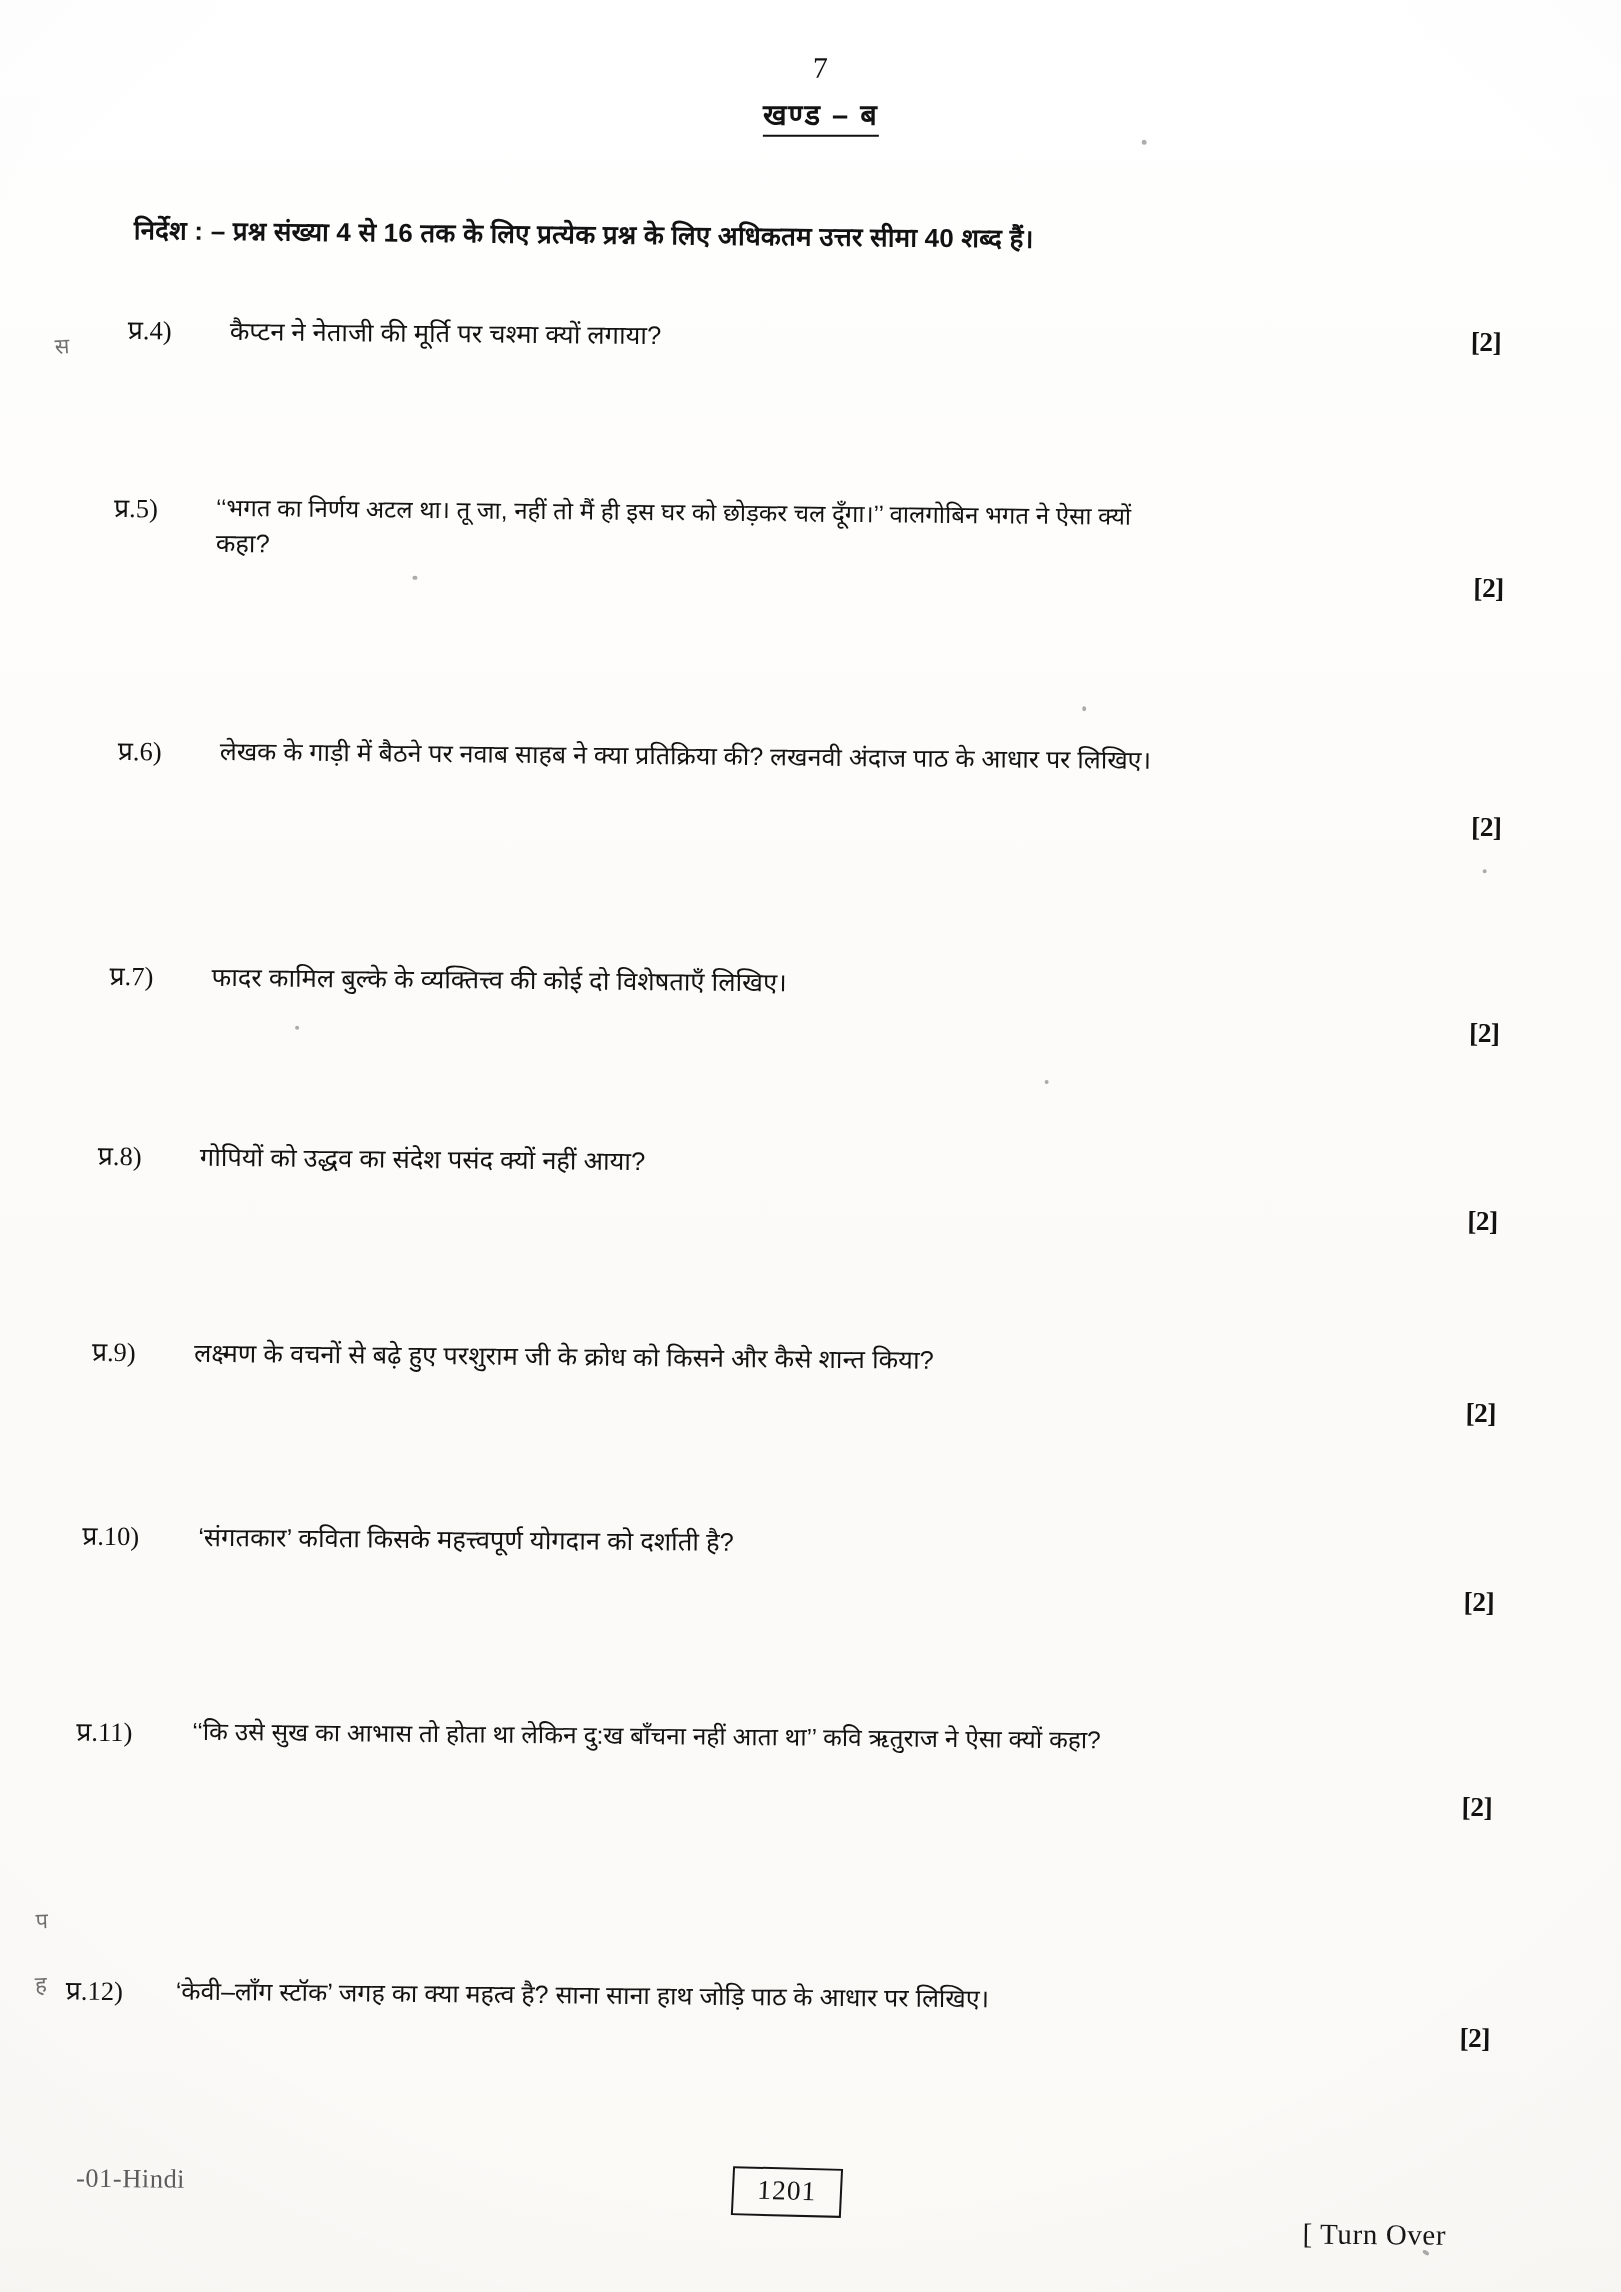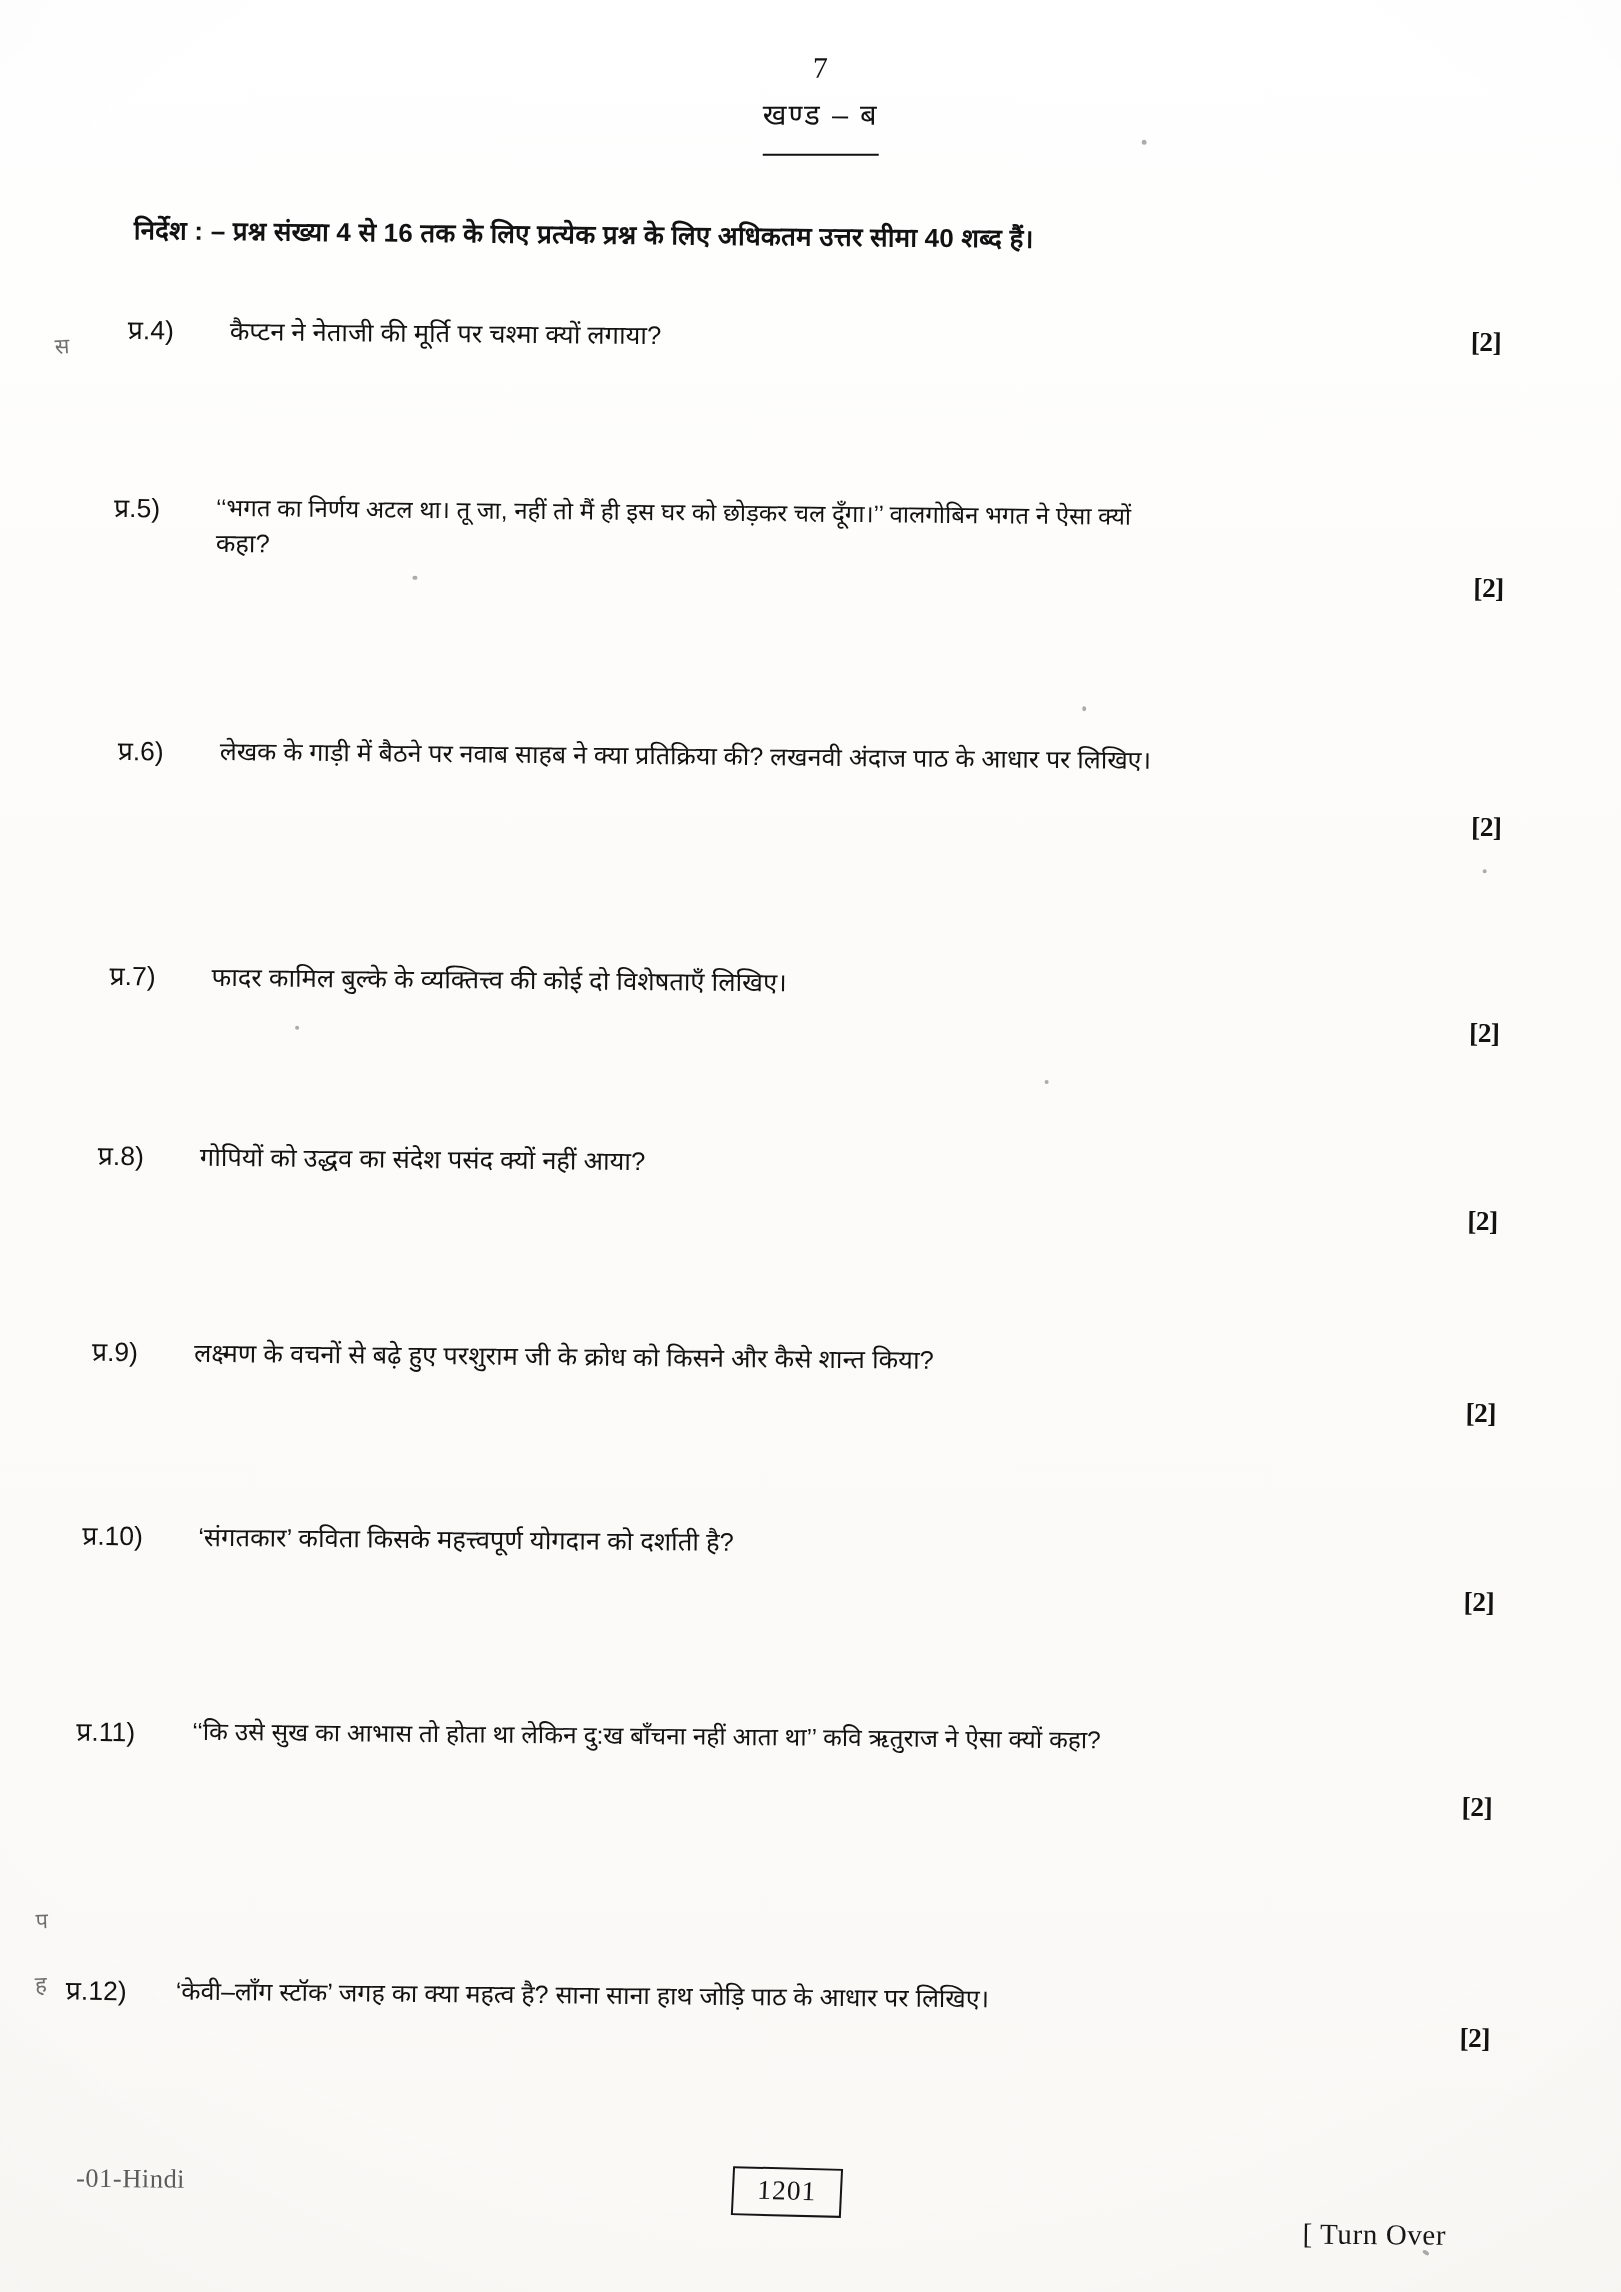--- a/index.html
+++ b/index.html
@@ -47,24 +47,24 @@
   }
 
   .section-head {
     left: 0; right: 0; top: 94px;
     text-align: center;
   }
   .section-head .txt {
     display: inline-block;
     font-family: "Liberation Sans", "DejaVu Sans", sans-serif;
     font-size: 29px;
-    font-weight: 400;
+    font-weight: 700;
     letter-spacing: 2px;
     border-bottom: 2.9px solid #111;
-    padding-bottom: 21px;
+    padding-bottom: 2px;
     transform: rotate(-0.5deg);
   }
 
   .instruction {
     left: 125px;
     top: 218px;
     width: 1392px;
     font-family: "Liberation Sans", "DejaVu Sans", sans-serif;
     font-size: 26px;
     font-weight: 700;
@@ -79,21 +79,21 @@
     font-size: 25.5px;
     line-height: 1.42;
   }
 
   .q .qno {
     position: absolute;
     left: 0;
     top: 0;
     width: 94px;
     text-align: left;
-    font-family: Liberation Sans, sans-serif;
+    font-family: Liberation Serif, serif;
     font-size: 26.5px;
     white-space: nowrap;
   }
 
   .q .qbody {
     margin-left: 102px;
     display: block;
   }
 
   .q .qline { display: block; white-space: nowrap; }

